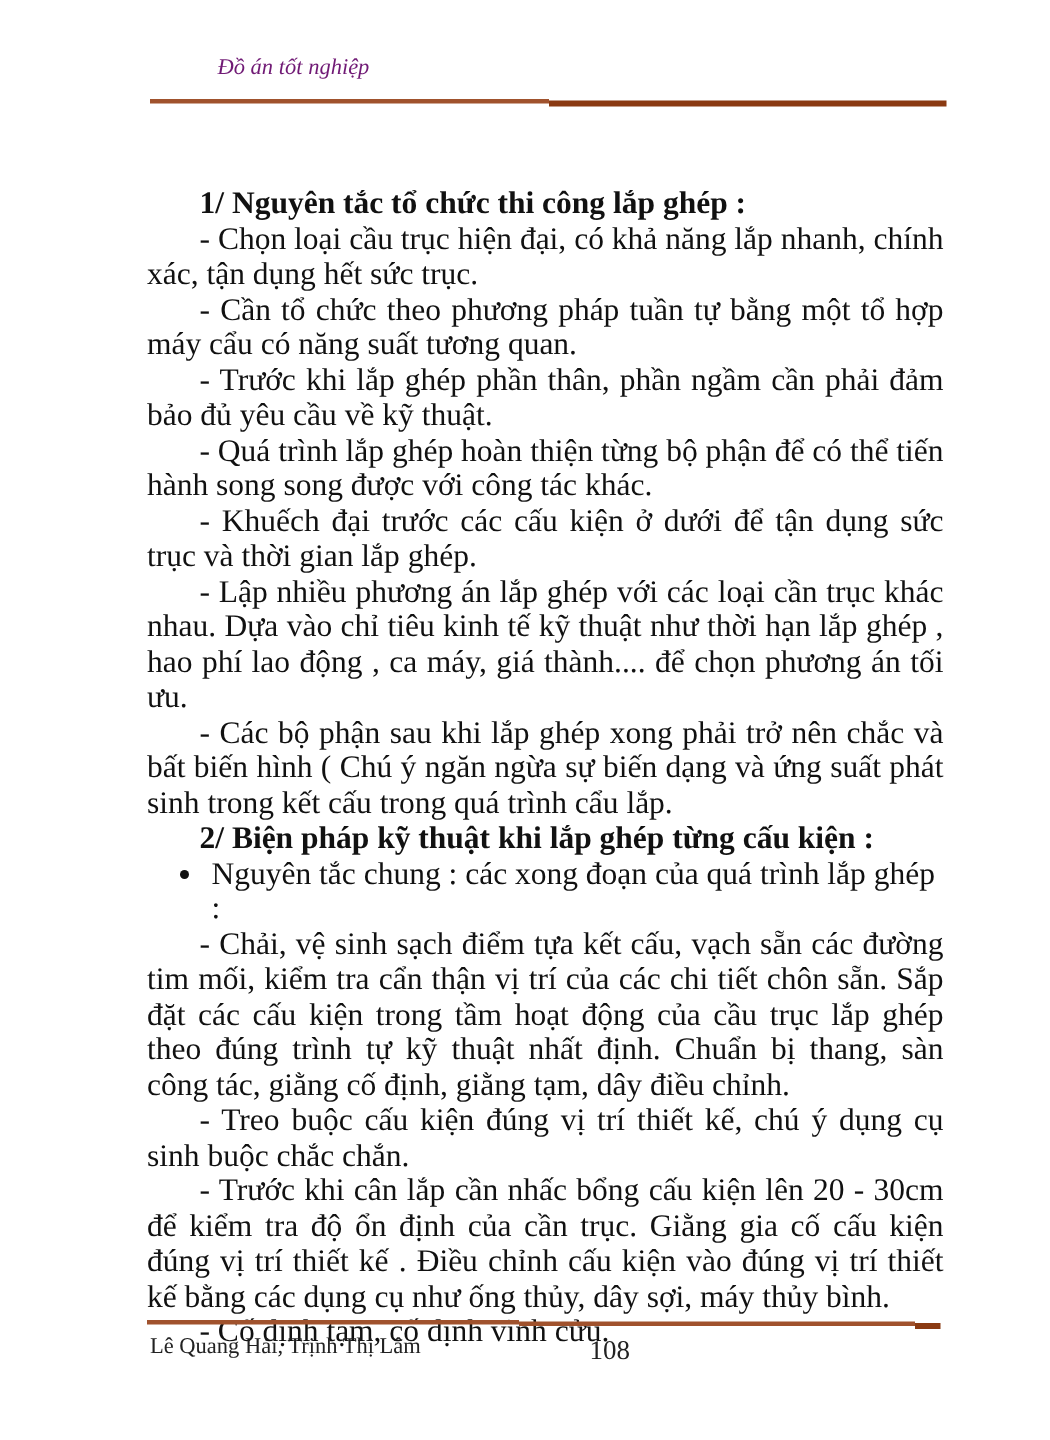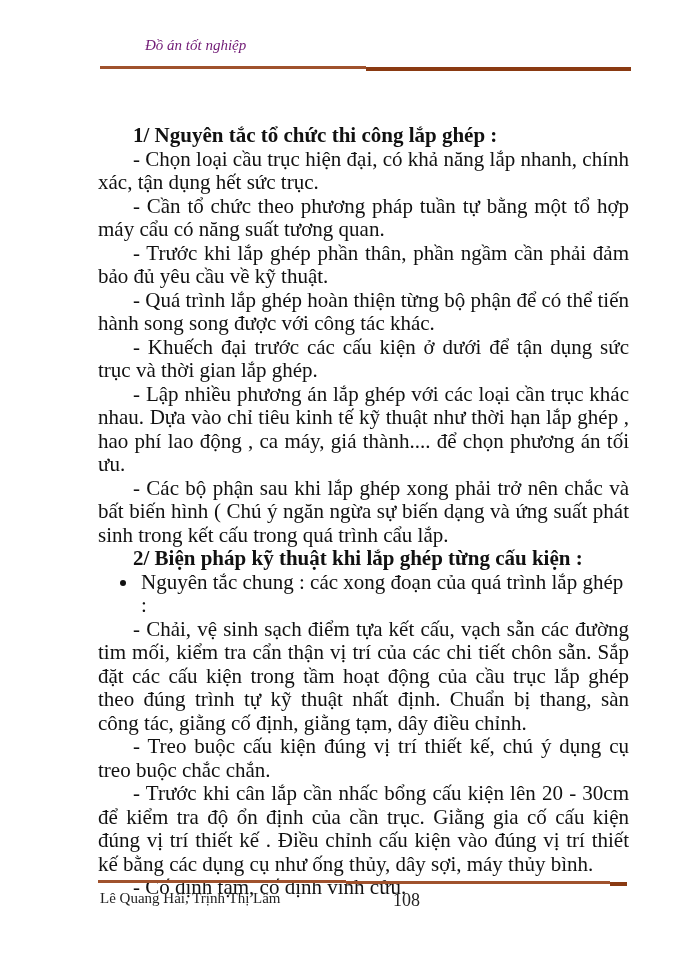--- a/index.html
+++ b/index.html
@@ -38,21 +38,21 @@
   <p>- Khuếch đại trước các cấu kiện ở dưới để tận dụng sức trục và thời gian lắp ghép.</p>
   <p>- Lập nhiều phương án lắp ghép với các loại cần trục khác nhau. Dựa vào chỉ tiêu kinh tế kỹ thuật như thời hạn lắp ghép , hao phí lao động , ca máy, giá thành.... để chọn phương án tối ưu.</p>
   <p>- Các bộ phận sau khi lắp ghép xong phải trở nên chắc và bất biến hình ( Chú ý ngăn ngừa sự biến dạng và ứng suất phát sinh trong kết cấu trong quá trình cẩu lắp.</p>
 
   <p class="heading">2/ Biện pháp kỹ thuật khi lắp ghép từng cấu kiện :</p>
   <div class="bullet-line">
     <span class="bullet-dot"></span>
     <span>Nguyên tắc chung : các xong đoạn của quá trình lắp ghép :</span>
   </div>
   <p>- Chải, vệ sinh sạch điểm tựa kết cấu, vạch sẵn các đường tim mối, kiểm tra cẩn thận vị trí của các chi tiết chôn sẵn. Sắp đặt các cấu kiện trong tầm hoạt động của cầu trục lắp ghép theo đúng trình tự kỹ thuật nhất định. Chuẩn bị thang, sàn công tác, giằng cố định, giằng tạm, dây điều chỉnh.</p>
-  <p>- Treo buộc cấu kiện đúng vị trí thiết kế, chú ý dụng cụ treo buộc chắc chắn.</p>
+  <p>- Treo buộc cấu kiện đúng vị trí thiết kế, chú ý dụng cụ sinh buộc chắc chắn.</p>
   <p>- Trước khi cân lắp cần nhấc bổng cấu kiện lên 20  - 30cm để kiểm tra độ ổn định của cần trục. Giằng gia cố cấu kiện đúng vị trí thiết kế . Điều chỉnh cấu kiện vào đúng vị trí thiết kế  bằng các dụng cụ như ống thủy, dây sợi, máy thủy bình.</p>
   <p>- Cố định tạm, cố định vĩnh cửu.</p>
 </div>
 
 <div>
   <div class="rule thin" style="left:98px; top:880px; width:248px;"></div>
   <div class="rule thin" style="left:346px; top:881px; width:264px;"></div>
   <div class="rule" style="left:610px; top:882px; width:17px;"></div>
   <div class="footer-author">Lê Quang Hải, Trịnh Thị Lâm</div>
   <div class="footer-page">108</div>

